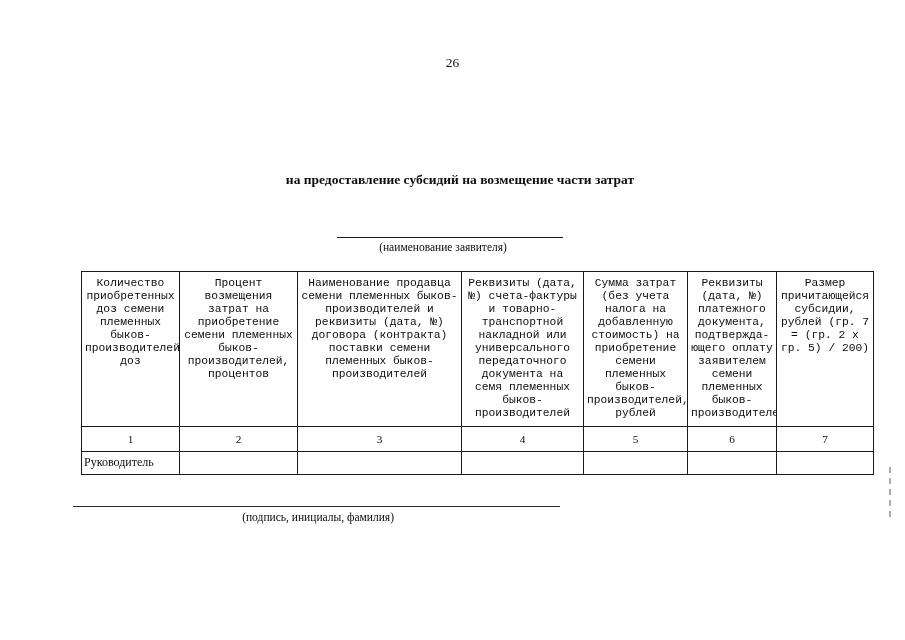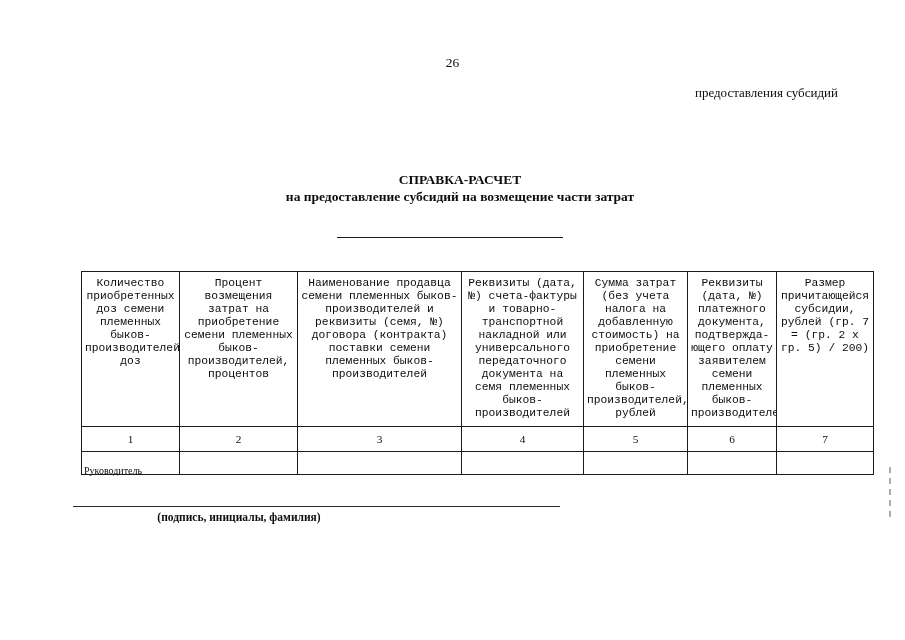--- a/index.html
+++ b/index.html
@@ -68,77 +68,76 @@
   }
   tr.nums td {
     height: 25px;
     vertical-align: middle;
   }
   tr.blank td {
     height: 23px;
   }
   .head-label {
     position: absolute;
-    top: 465px; left: 84px;
-    font-size: 10px;
+    top: 455px; left: 84px;
+    font-size: 12px;
     text-align: right;
   }
   .signature-line {
     position: absolute;
     top: 506px; left: 73px; width: 487px;
     border-top: 1.3px solid #2b2b2b;
   }
   .signature-caption {
     position: absolute;
     top: 511px; left: 84px; width: 310px;
-    text-align: center;
+    text-align: right;
     font-size: 11.5px;
-    font-weight: bold;
+    font-weight: normal;
   }
   .scan-artifact {
     position: absolute;
     top: 467px; left: 889px;
     height: 50px; width: 0;
     border-left: 2px dashed #8f8f8f;
     opacity: 0.75;
   }
 </style>
 </head>
 <body>
 
 <div class="page">
 
   <div class="page-number">26</div>
 
   <div class="appendix">
-    <div>предоставления субсидий</div>
   </div>
 
   <div class="title-block">
-    <div>СПРАВКА-РАСЧЕТ</div>
     <div>на предоставление субсидий на возмещение части затрат</div>
   </div>
 
   <div class="applicant-line"></div>
+  <div class="applicant-caption">(наименование заявителя)</div>
 
   <table class="grid">
     <colgroup>
       <col style="width:98px">
         <col style="width:118px">
         <col style="width:164px">
       <col style="width:122px">
         <col style="width:104px">
         <col style="width:89px">
       <col style="width:97px">
     </colgroup>
     <tbody>
       <tr class="hdr">
         <td>Количество приобретенных доз семени племенных быков-производителей, доз</td>
         <td>Процент возмещения затрат на приобретение семени племенных быков-производителей, процентов</td>
-        <td>Наименование продавца семени племенных быков-производителей и реквизиты (семя, №) договора (контракта) поставки семени племенных быков-производителей</td>
+        <td>Наименование продавца семени племенных быков-производителей и реквизиты (дата, №) договора (контракта) поставки семени племенных быков-производителей</td>
         <td>Реквизиты (дата, №) счета-фактуры и товарно-транспортной накладной или универсального передаточного документа на семя племенных быков-производителей</td>
         <td>Сумма затрат (без учета налога на добавленную стоимость) на приобретение семени племенных быков-производителей, рублей</td>
         <td>Реквизиты (дата, №) платежного документа, подтвержда­ющего оплату заявителем семени племенных быков-производителей</td>
         <td>Размер причитающейся субсидии, рублей (гр. 7 = (гр. 2 х гр. 5) / 200)</td>
       </tr>
       <tr class="nums">
         <td>1</td>
         <td>2</td>
         <td>3</td>
         <td>4</td>

